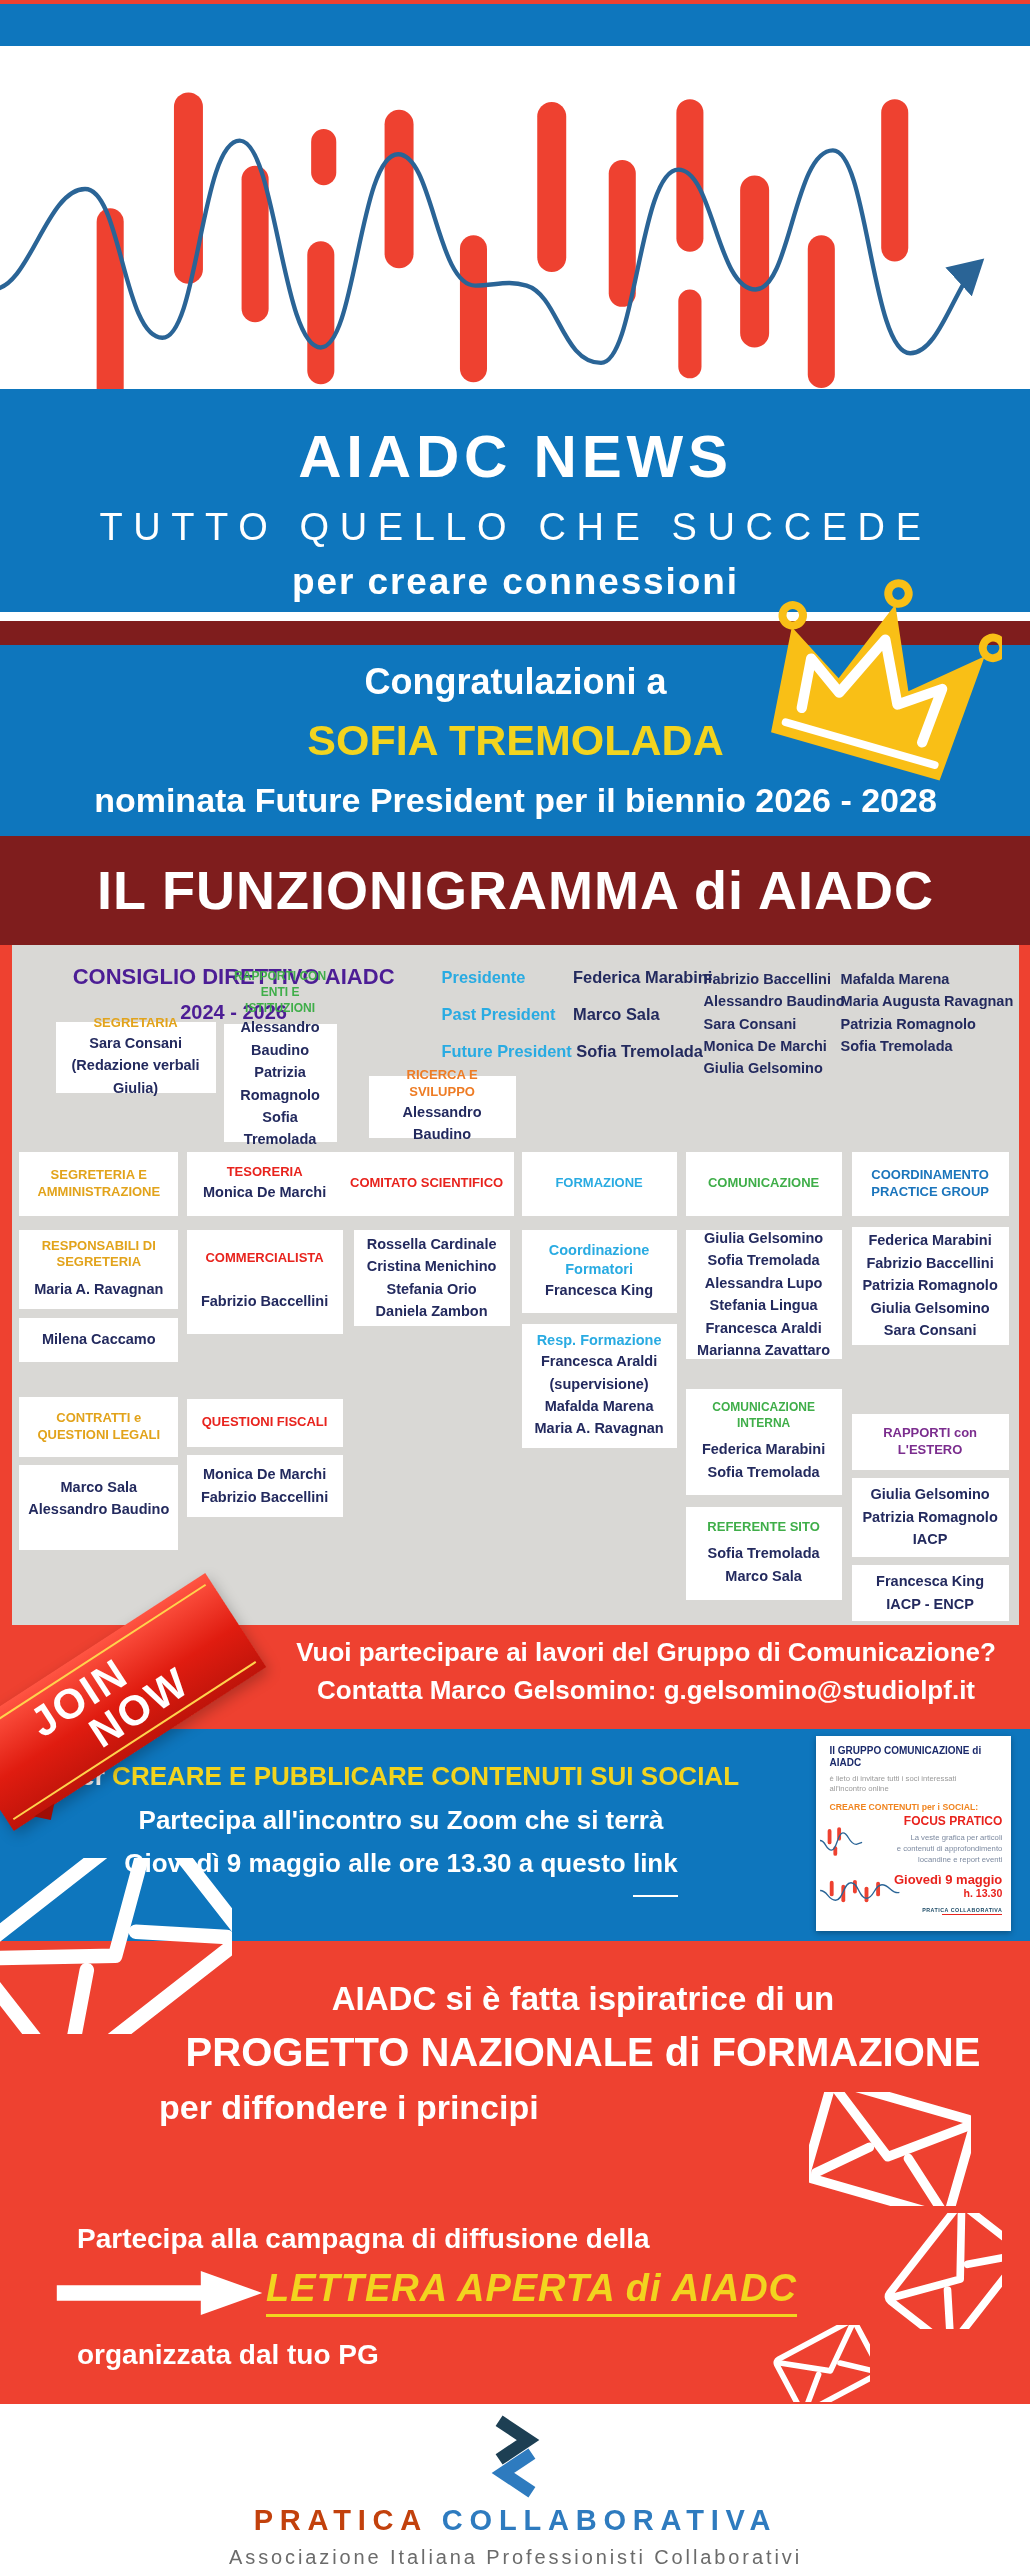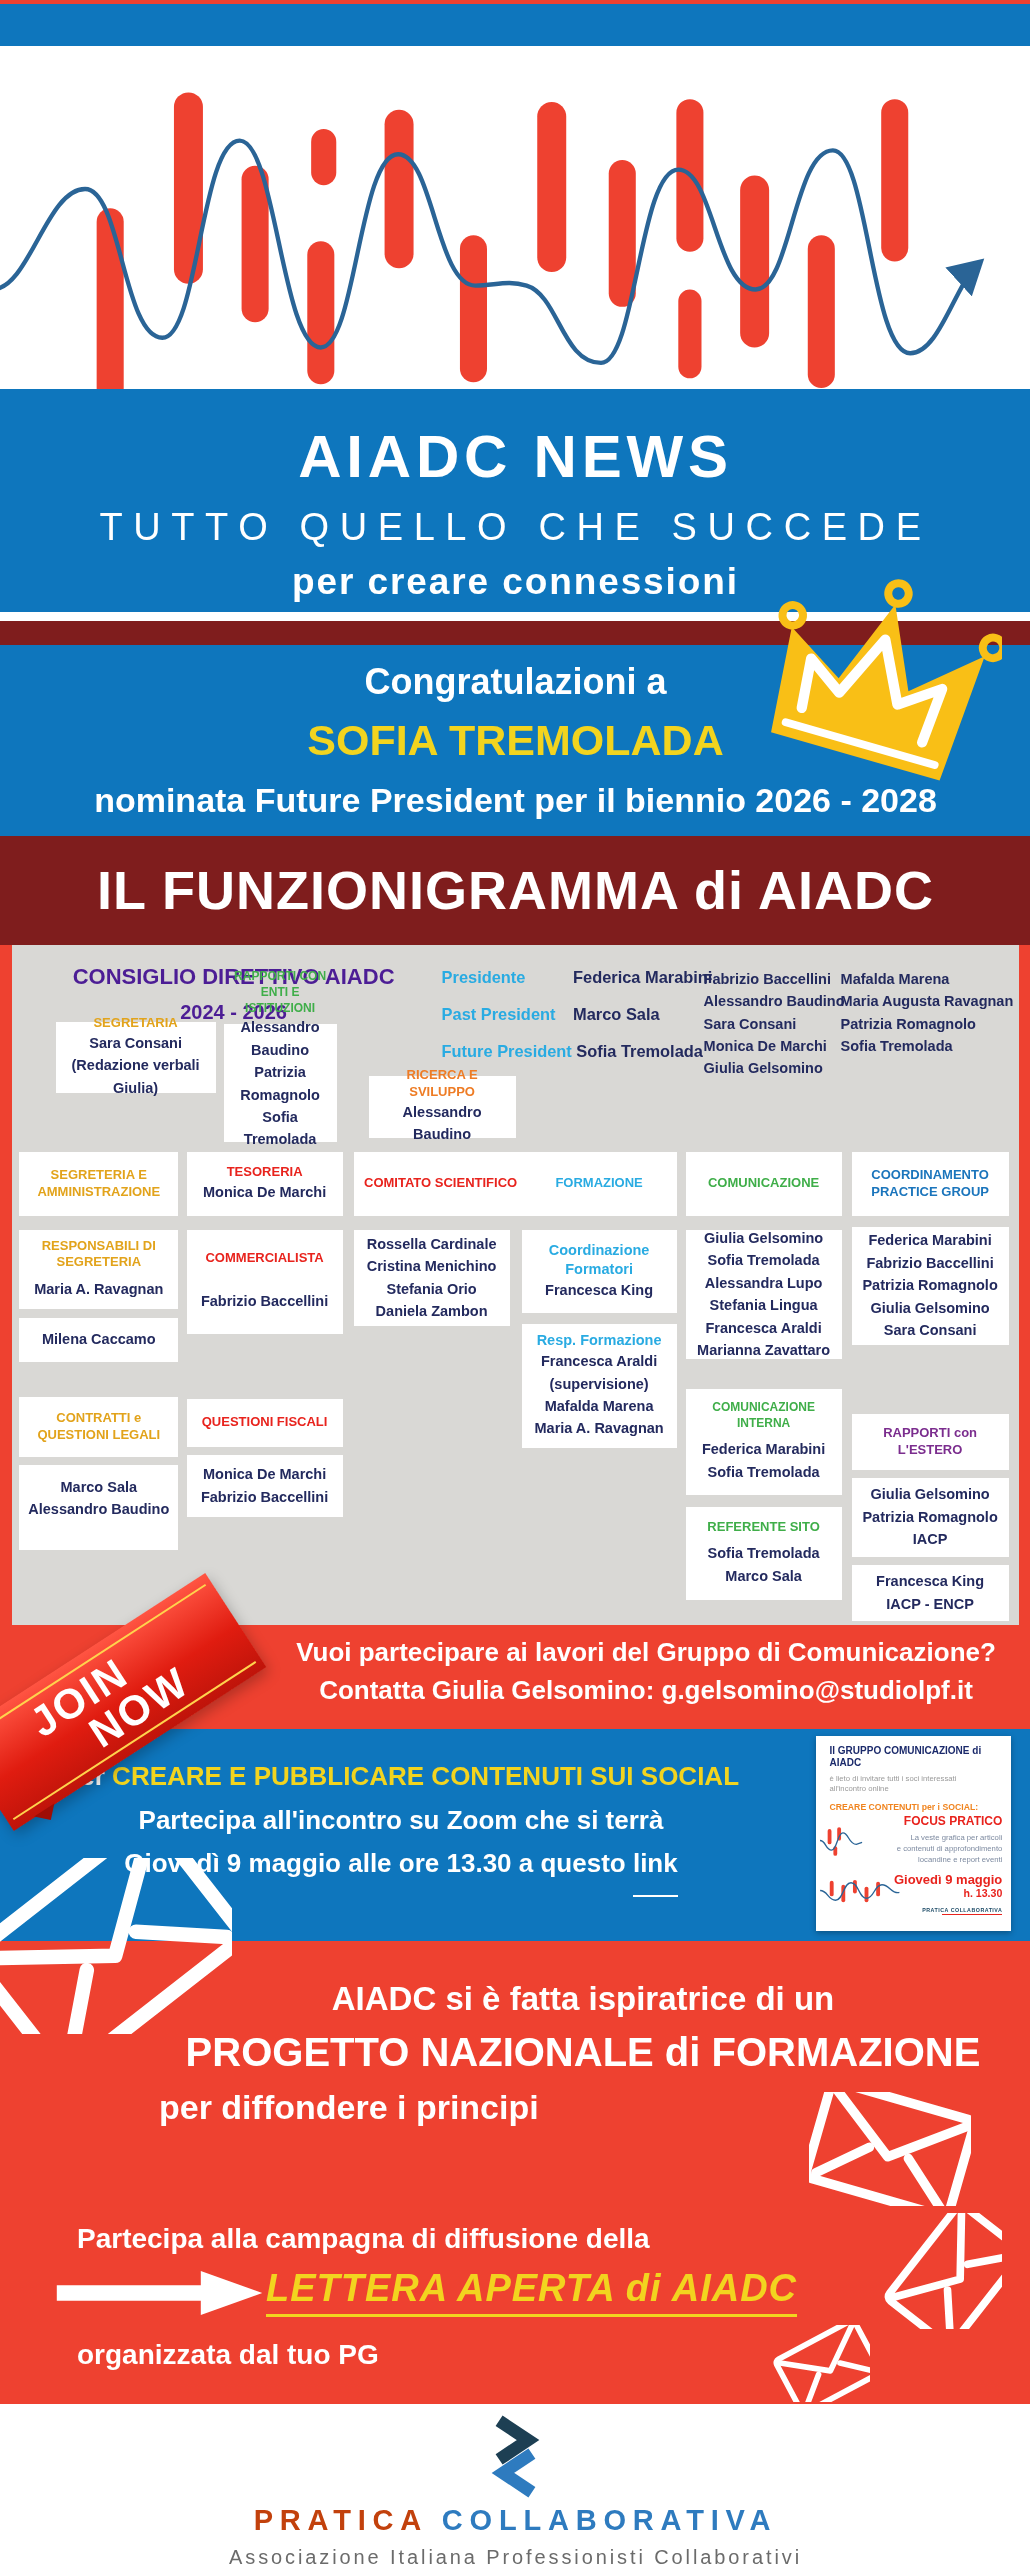--- a/index.html
+++ b/index.html
@@ -252,21 +252,21 @@
 
       <div class="box" style="left:7.7px;top:207px;width:159px;height:64px">
         <div class="bt t-gold">SEGRETERIA E AMMINISTRAZIONE</div>
       </div>
       <div class="box" style="left:175px;top:207px;width:156px;height:64px">
         <div class="bt t-red">TESORERIA</div>
         <div class="lines">
             <div class="bl">Monica De Marchi</div>
           </div>
       </div>
-      <div class="box" style="left:342px;top:207px;width:174px;height:64px">
+      <div class="box" style="left:328px;top:207px;width:174px;height:64px">
         <div class="bt t-red">COMITATO SCIENTIFICO</div>
       </div>
       <div class="box" style="left:510px;top:207px;width:155px;height:64px">
         <div class="bt t-lblue">FORMAZIONE</div>
       </div>
       <div class="box" style="left:674px;top:207px;width:156px;height:64px">
         <div class="bt t-green">COMUNICAZIONE</div>
       </div>
       <div class="box" style="left:840px;top:207px;width:157px;height:64px">
         <div class="bt t-blue">COORDINAMENTO PRACTICE GROUP</div>
@@ -387,21 +387,21 @@
     <div class="ribbon">
       <div class="ribbon-edges"></div>
       <div class="ribbon-text">
         <span>JOIN</span>
         <span class="l2">NOW</span>
       </div>
     </div>
     <div class="join-lines">
       <div class="jl">Vuoi partecipare ai lavori del Gruppo di Comunicazione?</div>
       <div class="jl">
-        <span>Contatta Giulia Gelsomino: </span><span>g.gelsomino@studiolpf.it</span>
+        <span>Contatta Marco Gelsomino: </span><span>g.gelsomino@studiolpf.it</span>
       </div>
     </div>
   </div>
 
   <div class="social">
     <div class="soc-lines">
       <div class="sl">
         <span>Per</span>
         <span class="sl-hl">CREARE E PUBBLICARE CONTENUTI SUI SOCIAL</span>
       </div>

